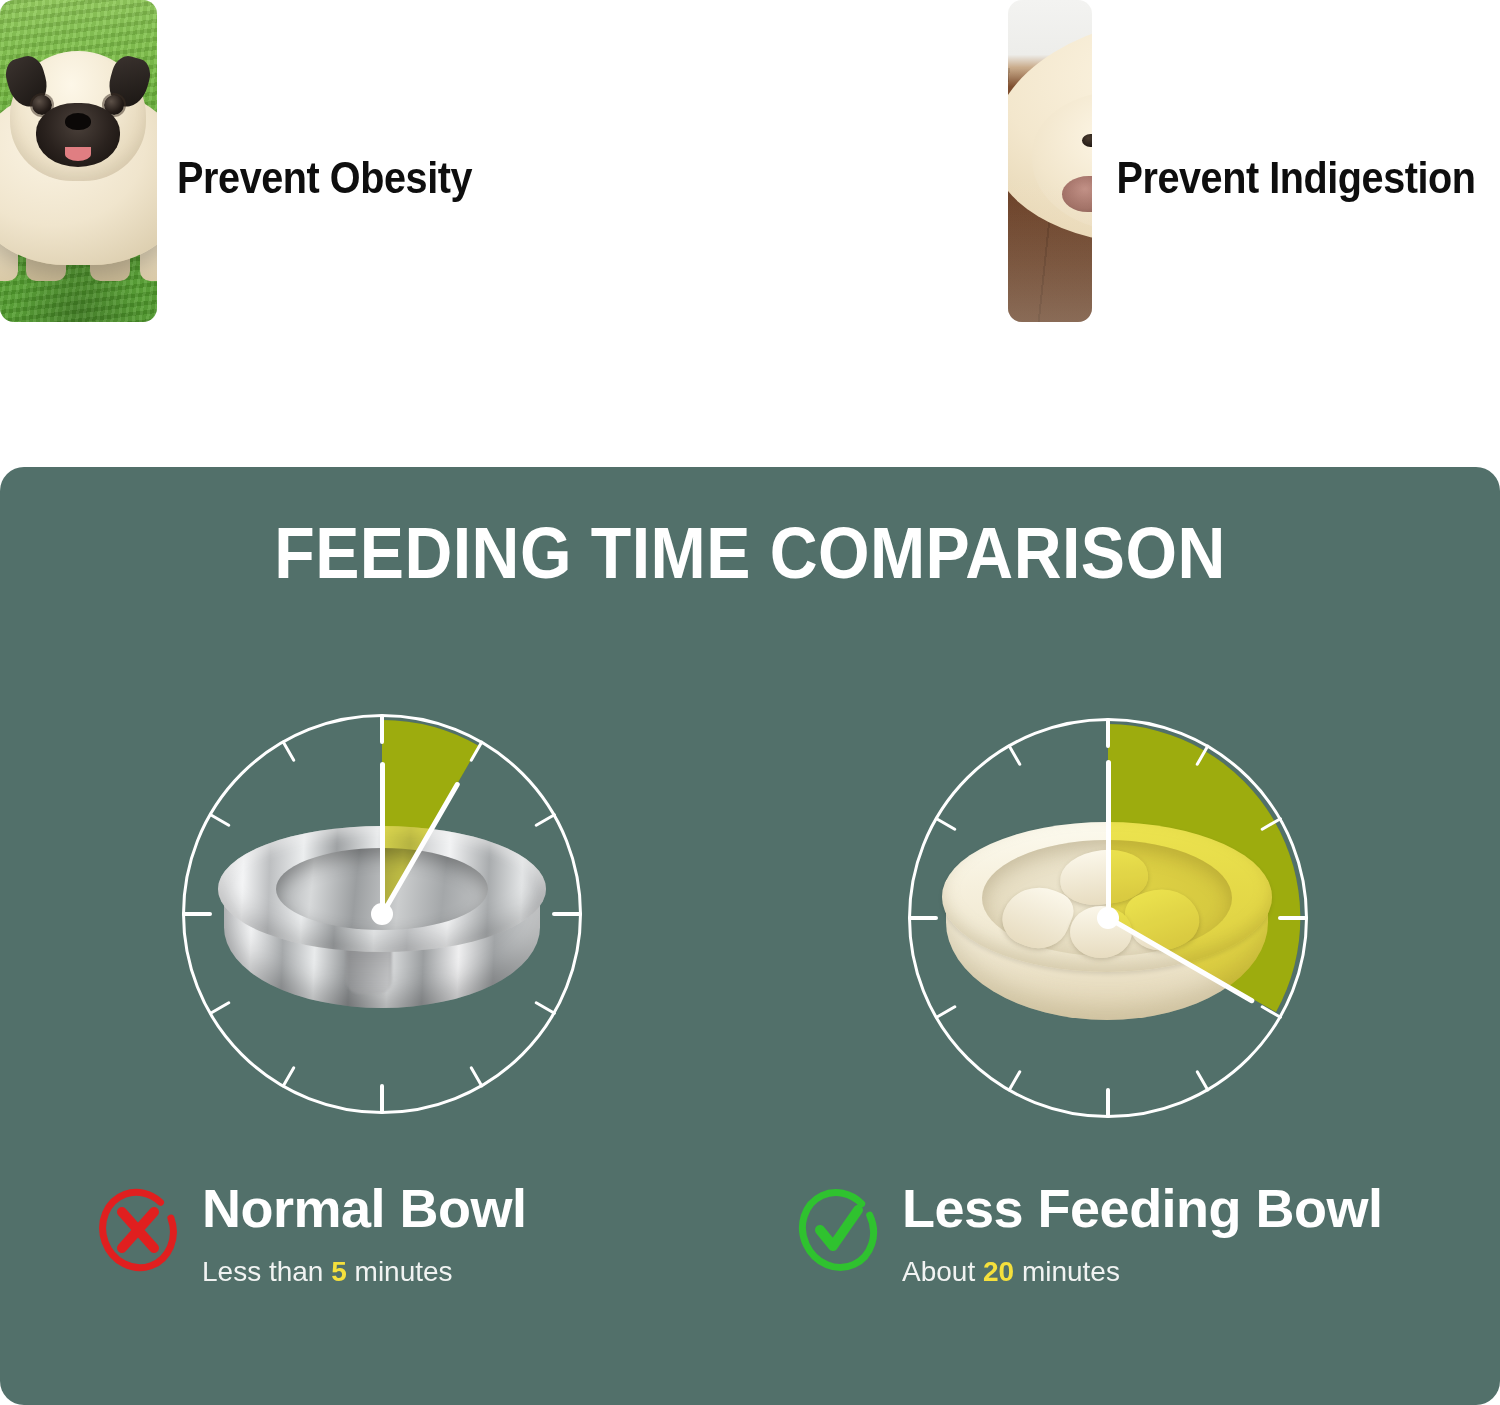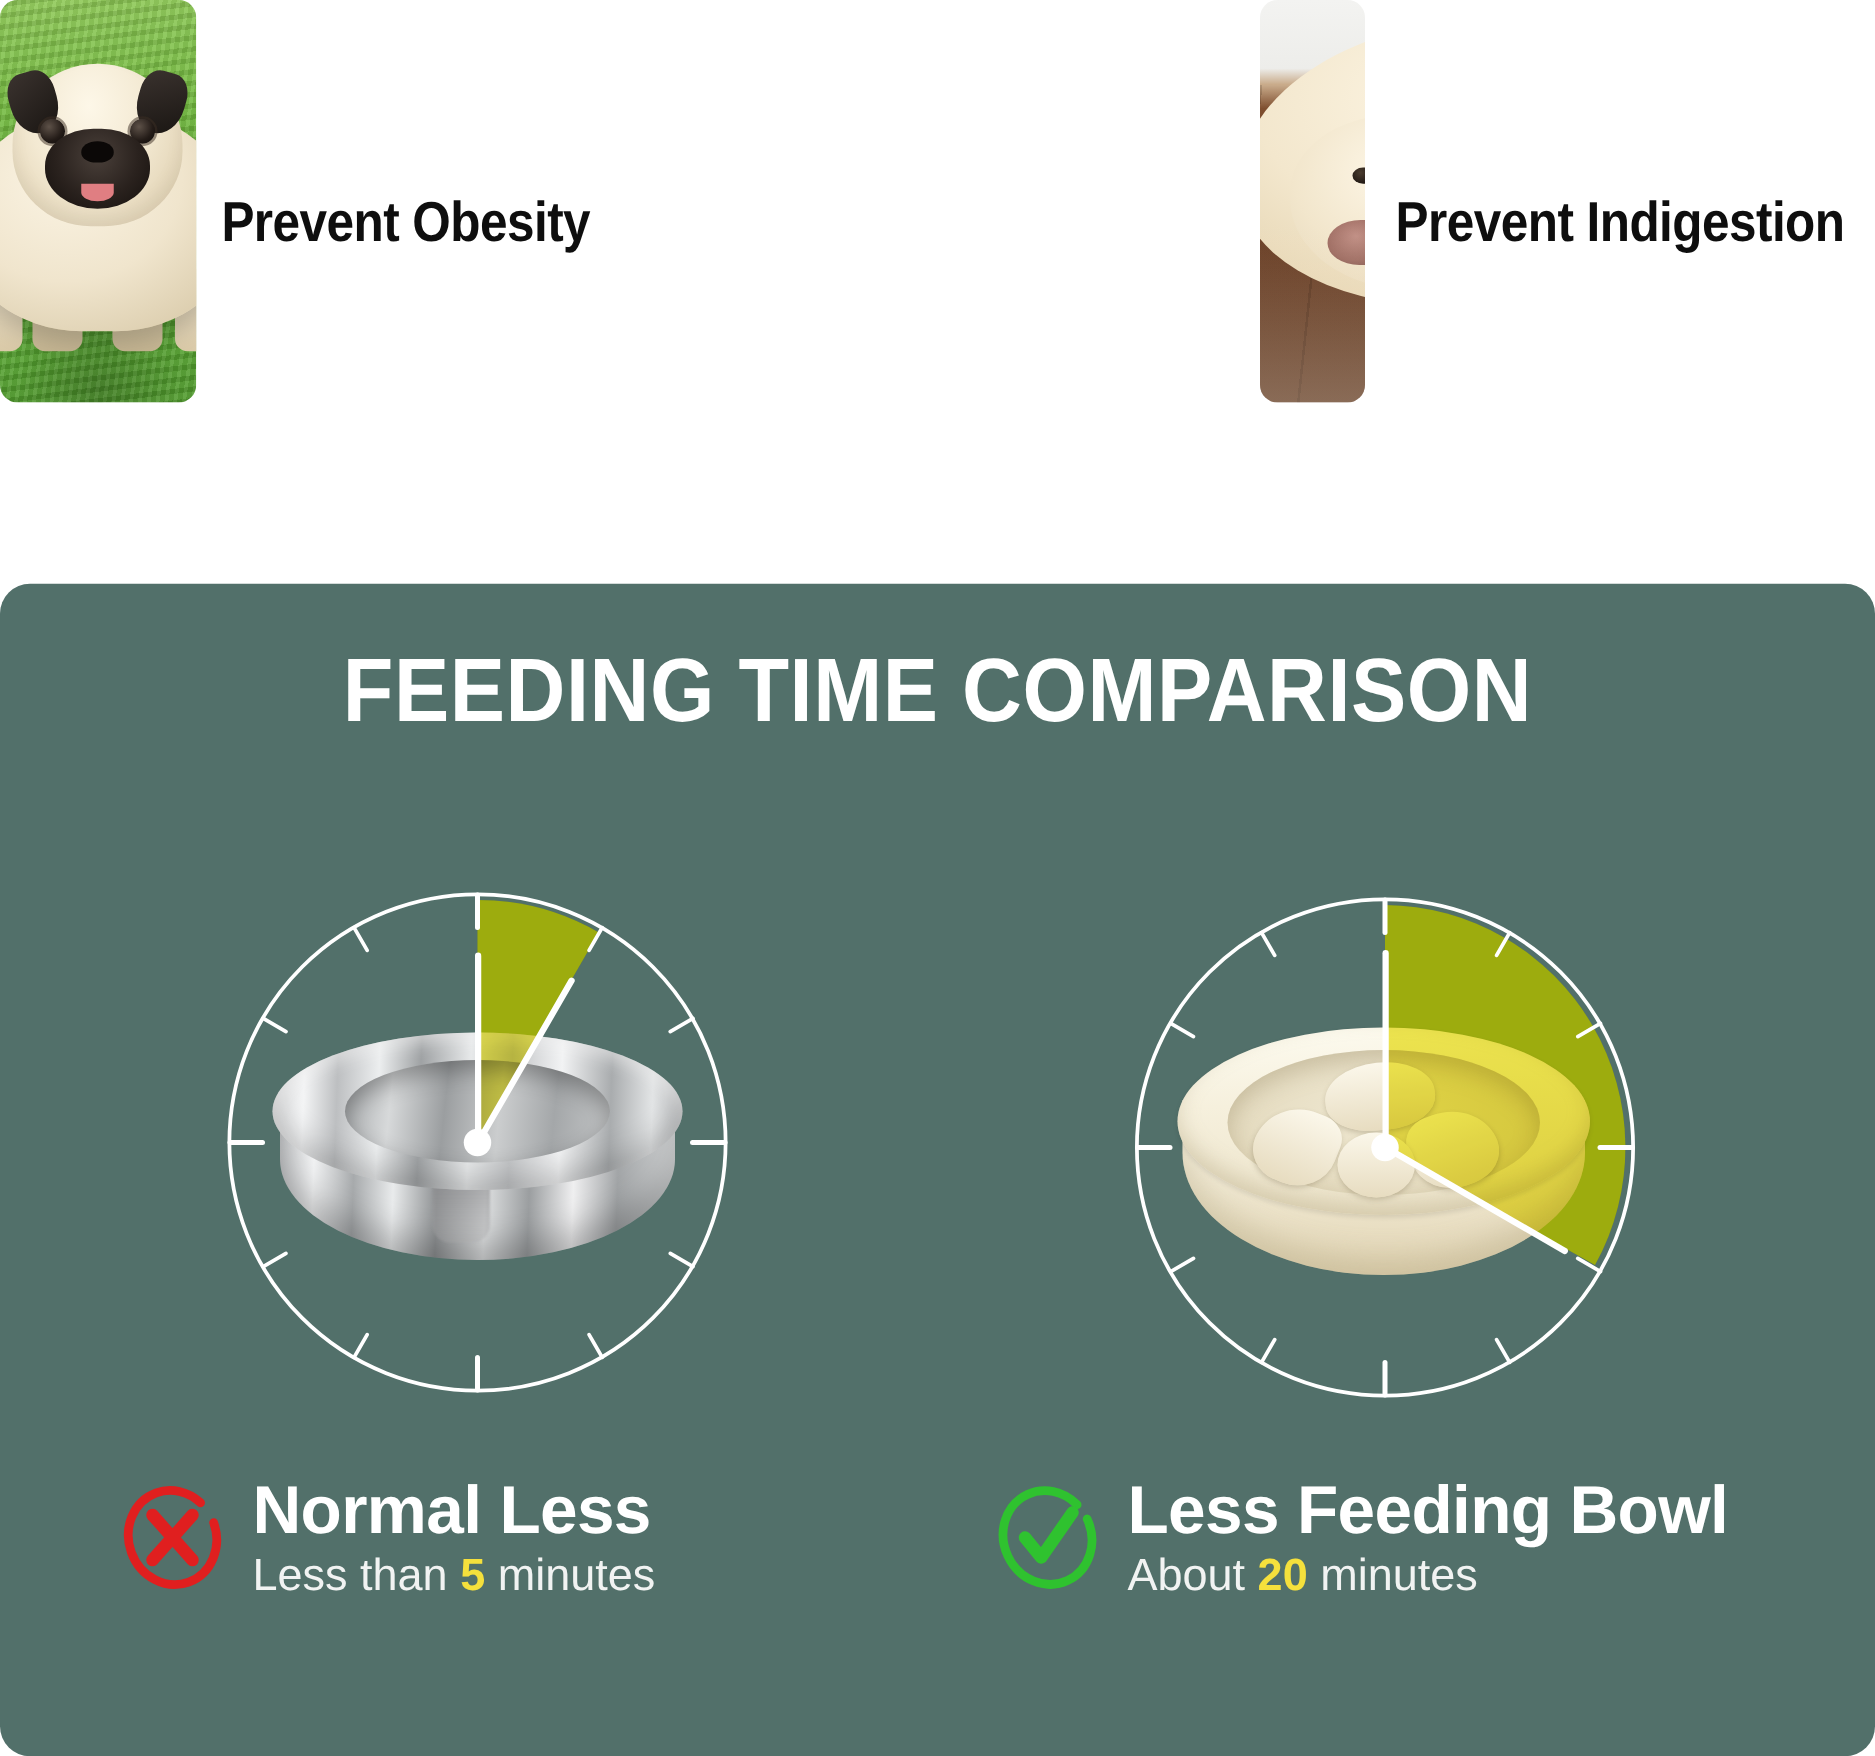--- a/index.html
+++ b/index.html
@@ -338,21 +338,21 @@
   .badge{
     position:relative;width:84px;height:84px;flex:none;margin-top:8px;margin-right:22px;
   }
   .badge svg{display:block;width:84px;height:84px;}
   .rtext{display:flex;flex-direction:column;}
   .rtitle{
     color:#ffffff;font-size:54px;font-weight:bold;line-height:1.04;
     letter-spacing:-0.5px;white-space:nowrap;
   }
   .rsub{
-    color:#f1f3f2;font-size:36px;line-height:1.12;margin-top:4px;white-space:nowrap;
+    color:#f1f3f2;font-size:28px;line-height:1.12;margin-top:20px;white-space:nowrap;
   }
   .rsub .num{color:#f5e03c;font-weight:bold;}
 </style>
 </head>
 <body>
 
 <div id="page">
 
   <div class="benefits">
 
@@ -506,21 +506,21 @@
 
       <div class="result left">
         <div class="badge">
           <svg viewBox="0 0 84 84">
             <ellipse cx="42" cy="42" rx="35" ry="38" fill="none" stroke="#e01f1f" stroke-width="7" stroke-linecap="round" stroke-dasharray="210 40" transform="rotate(-20 42 42)"></ellipse>
             <path d="M26,24 L58,60" stroke="#e01f1f" stroke-width="10" stroke-linecap="round" fill="none"></path>
             <path d="M58,24 L26,60" stroke="#e01f1f" stroke-width="10" stroke-linecap="round" fill="none"></path>
           </svg>
         </div>
         <div class="rtext">
-          <div class="rtitle">Normal Less</div>
+          <div class="rtitle">Normal Bowl</div>
           <div class="rsub"><span>Less than </span><span class="num">5</span><span> minutes</span></div>
         </div>
       </div>
 
       <div class="result right">
         <div class="badge">
           <svg viewBox="0 0 84 84">
             <ellipse cx="42" cy="42" rx="35" ry="38" fill="none" stroke="#2fc22f" stroke-width="7" stroke-linecap="round" stroke-dasharray="215 38" transform="rotate(-25 42 42)"></ellipse>
             <path d="M24,42 L37,58 L62,22" stroke="#2fc22f" stroke-width="10" stroke-linecap="round" stroke-linejoin="round" fill="none"></path>
           </svg>

